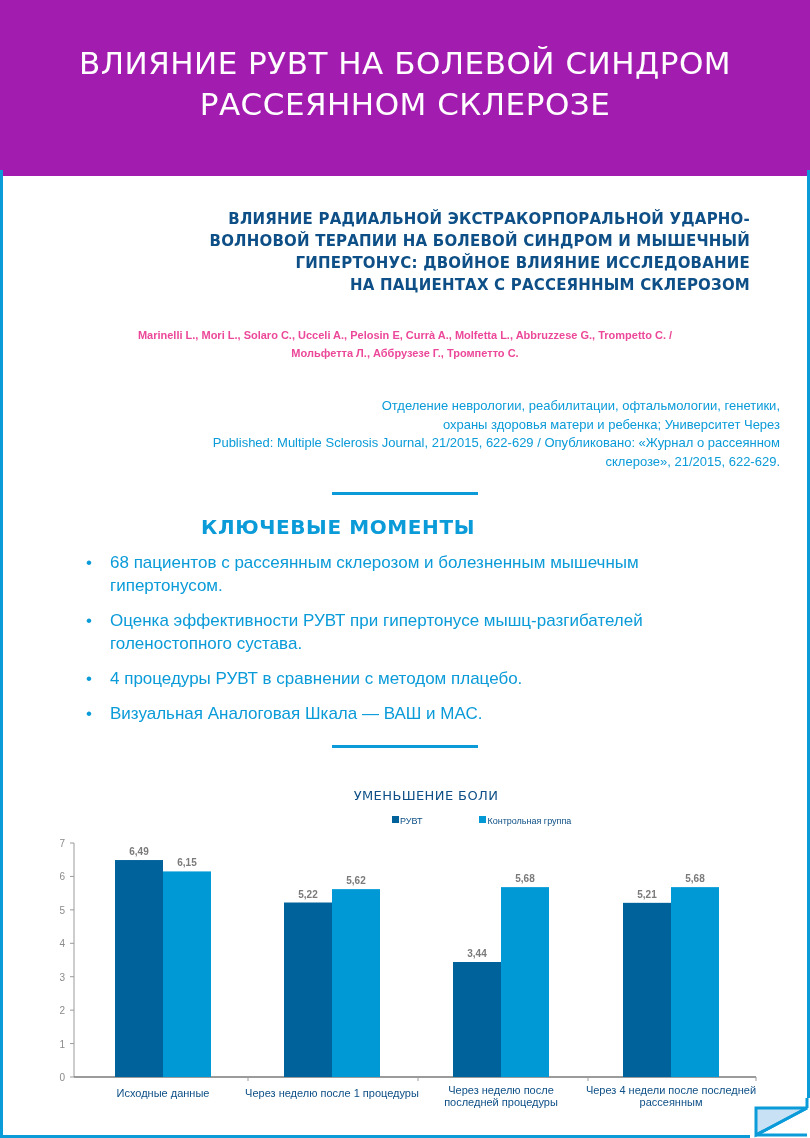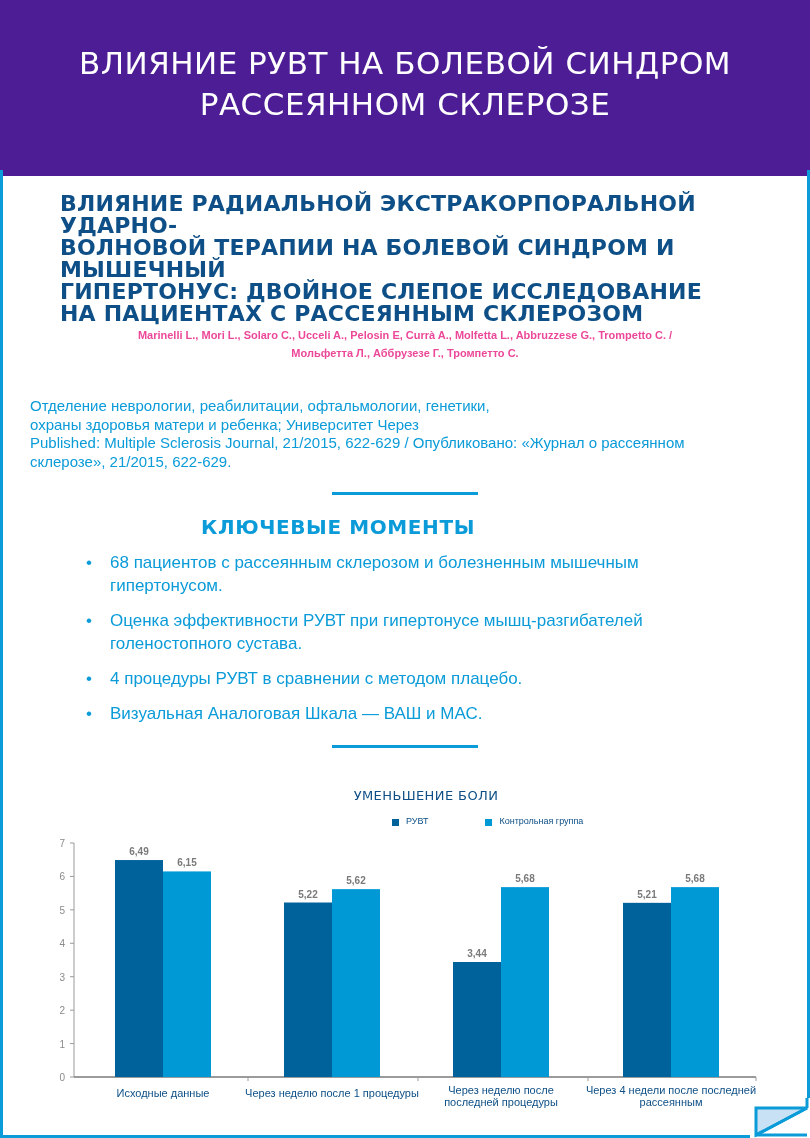--- a/index.html
+++ b/index.html
@@ -1,59 +1,59 @@
 <!DOCTYPE html>
 <html><head>
 <meta charset="utf-8">
 <style>
   * { box-sizing: border-box; margin: 0; padding: 0; }
   html, body { width: 810px; height: 1138px; background: #ffffff; overflow: hidden; }
   body { position: relative; font-family: "DejaVu Sans", "Liberation Sans", sans-serif; }
 
   .header {
     position: absolute; left: 0; top: 0; width: 810px; height: 176px;
-    background: #4c1d95;
+    background: #a21caf;
     display: flex; align-items: center; justify-content: center;
   }
   .header-title {
     color: #ffffff; font-size: 31px; line-height: 41px; text-align: center;
     font-weight: normal; letter-spacing: 0.5px; margin-top: -8px;
     font-family: "DejaVu Sans", sans-serif;
   }
 
   .frame {
     position: absolute; left: 0; top: 170px; width: 810px; height: 968px;
     border-left: 3px solid #0a9bd8; border-right: 3px solid #0a9bd8;
     border-bottom: 3px solid #0a9bd8;
     pointer-events: none;
   }
   .fold {
     position: absolute; right: 0; bottom: 0; width: 60px; height: 40px;
   }
 
   .article-title {
-    position: absolute; left: 60px; top: 193px; width: 690px;
-    color: #0d4f86; font-size: 22px; line-height: 22px; font-weight: bold;
-    text-align: left; letter-spacing: 0.2px;
+    position: absolute; left: 60px; top: 208px; width: 690px;
+    color: #0d4f86; font-size: 15px; line-height: 22px; font-weight: bold;
+    text-align: right; letter-spacing: 0.2px;
     font-family: "DejaVu Sans", sans-serif;
   }
   .article-title span { display: block; }
 
   .authors {
     position: absolute; left: 30px; top: 326px; width: 750px;
     color: #ec4899; font-size: 11px; line-height: 18px; font-weight: bold;
     text-align: center;
     font-family: "Liberation Sans", sans-serif;
   }
   .authors span { display: block; }
 
   .affil {
     position: absolute; left: 30px; top: 397px; width: 750px;
-    color: #0a9bd8; font-size: 15px; line-height: 18.5px;
-    text-align: left;
+    color: #0a9bd8; font-size: 13px; line-height: 18.5px;
+    text-align: right;
     font-family: "Liberation Sans", sans-serif;
   }
   .affil span { display: block; }
 
   .divider {
     position: absolute; width: 146px; height: 3px; background: #0a9bd8;
   }
   .divider.d1 { left: 332px; top: 492px; }
   .divider.d2 { left: 332px; top: 745px; }
 
@@ -77,21 +77,21 @@
   .chart-title {
     position: absolute; left: 0; top: 788px; width: 852px; text-align: center;
     color: #0d4f86; font-size: 13px; letter-spacing: 0.4px;
     font-family: "DejaVu Sans", sans-serif;
   }
   .legend {
     position: absolute; left: 351px; top: 814px; height: 14px;
     display: flex; align-items: center; gap: 16px;
     font-size: 9px; color: #0d4f86; font-family: "Liberation Sans", sans-serif;
   }
-  .legend-item { display: flex; align-items: flex-end; gap: 7px; padding-left: 41px; }
+  .legend-item { display: flex; align-items: flex-start; gap: 1px; padding-left: 41px; }
   .swatch { width: 7px; height: 7px; display: inline-block; }
 
   .chart-svg { position: absolute; left: 0; top: 830px; }
   .ylabel {
     position: absolute; left: 22px; top: 948px; width: 240px; height: 14px;
     transform: translate(-120px, 0) rotate(-90deg); transform-origin: center;
     text-align: center; color: #0d4f86; font-size: 9.5px;
     font-family: "Liberation Sans", sans-serif; margin-left: 120px;
   }
   .xcat {
@@ -114,21 +114,21 @@
   <rect x="0" y="0" width="60" height="40" fill="#ffffff"></rect>
   <polygon points="6,37 6,10 57,10" fill="#c9e1f5" stroke="#0a9bd8" stroke-width="3"></polygon>
   <line x1="6" y1="37" x2="57" y2="37" stroke="#0a9bd8" stroke-width="3"></line>
   <line x1="57" y1="0" x2="57" y2="10" stroke="#0a9bd8" stroke-width="3"></line>
   <line x1="57" y1="10" x2="6" y2="37" stroke="#0a9bd8" stroke-width="3"></line>
 </svg>
 
 <h2 class="article-title">
   <span>ВЛИЯНИЕ РАДИАЛЬНОЙ ЭКСТРАКОРПОРАЛЬНОЙ УДАРНО-</span>
   <span>ВОЛНОВОЙ ТЕРАПИИ НА БОЛЕВОЙ СИНДРОМ И МЫШЕЧНЫЙ</span>
-  <span>ГИПЕРТОНУС: ДВОЙНОЕ СЛЕПОЕ ИССЛЕДОВАНИЕ</span>
+  <span>ГИПЕРТОНУС: ДВОЙНОЕ ВЛИЯНИЕ ИССЛЕДОВАНИЕ</span>
   <span>НА ПАЦИЕНТАХ С РАССЕЯННЫМ СКЛЕРОЗОМ</span>
 </h2>
 
 <div class="authors">
   <span>Marinelli L., Mori L., Solaro C., Ucceli A., Pelosin E, Currà A., Molfetta L., Abbruzzese G., Trompetto C. /</span>
   <span>Мольфетта Л., Аббрузезе Г., Тромпетто С.</span>
 </div>
 
 <div class="affil">
   <span>Отделение неврологии, реабилитации, офтальмологии, генетики,</span>

